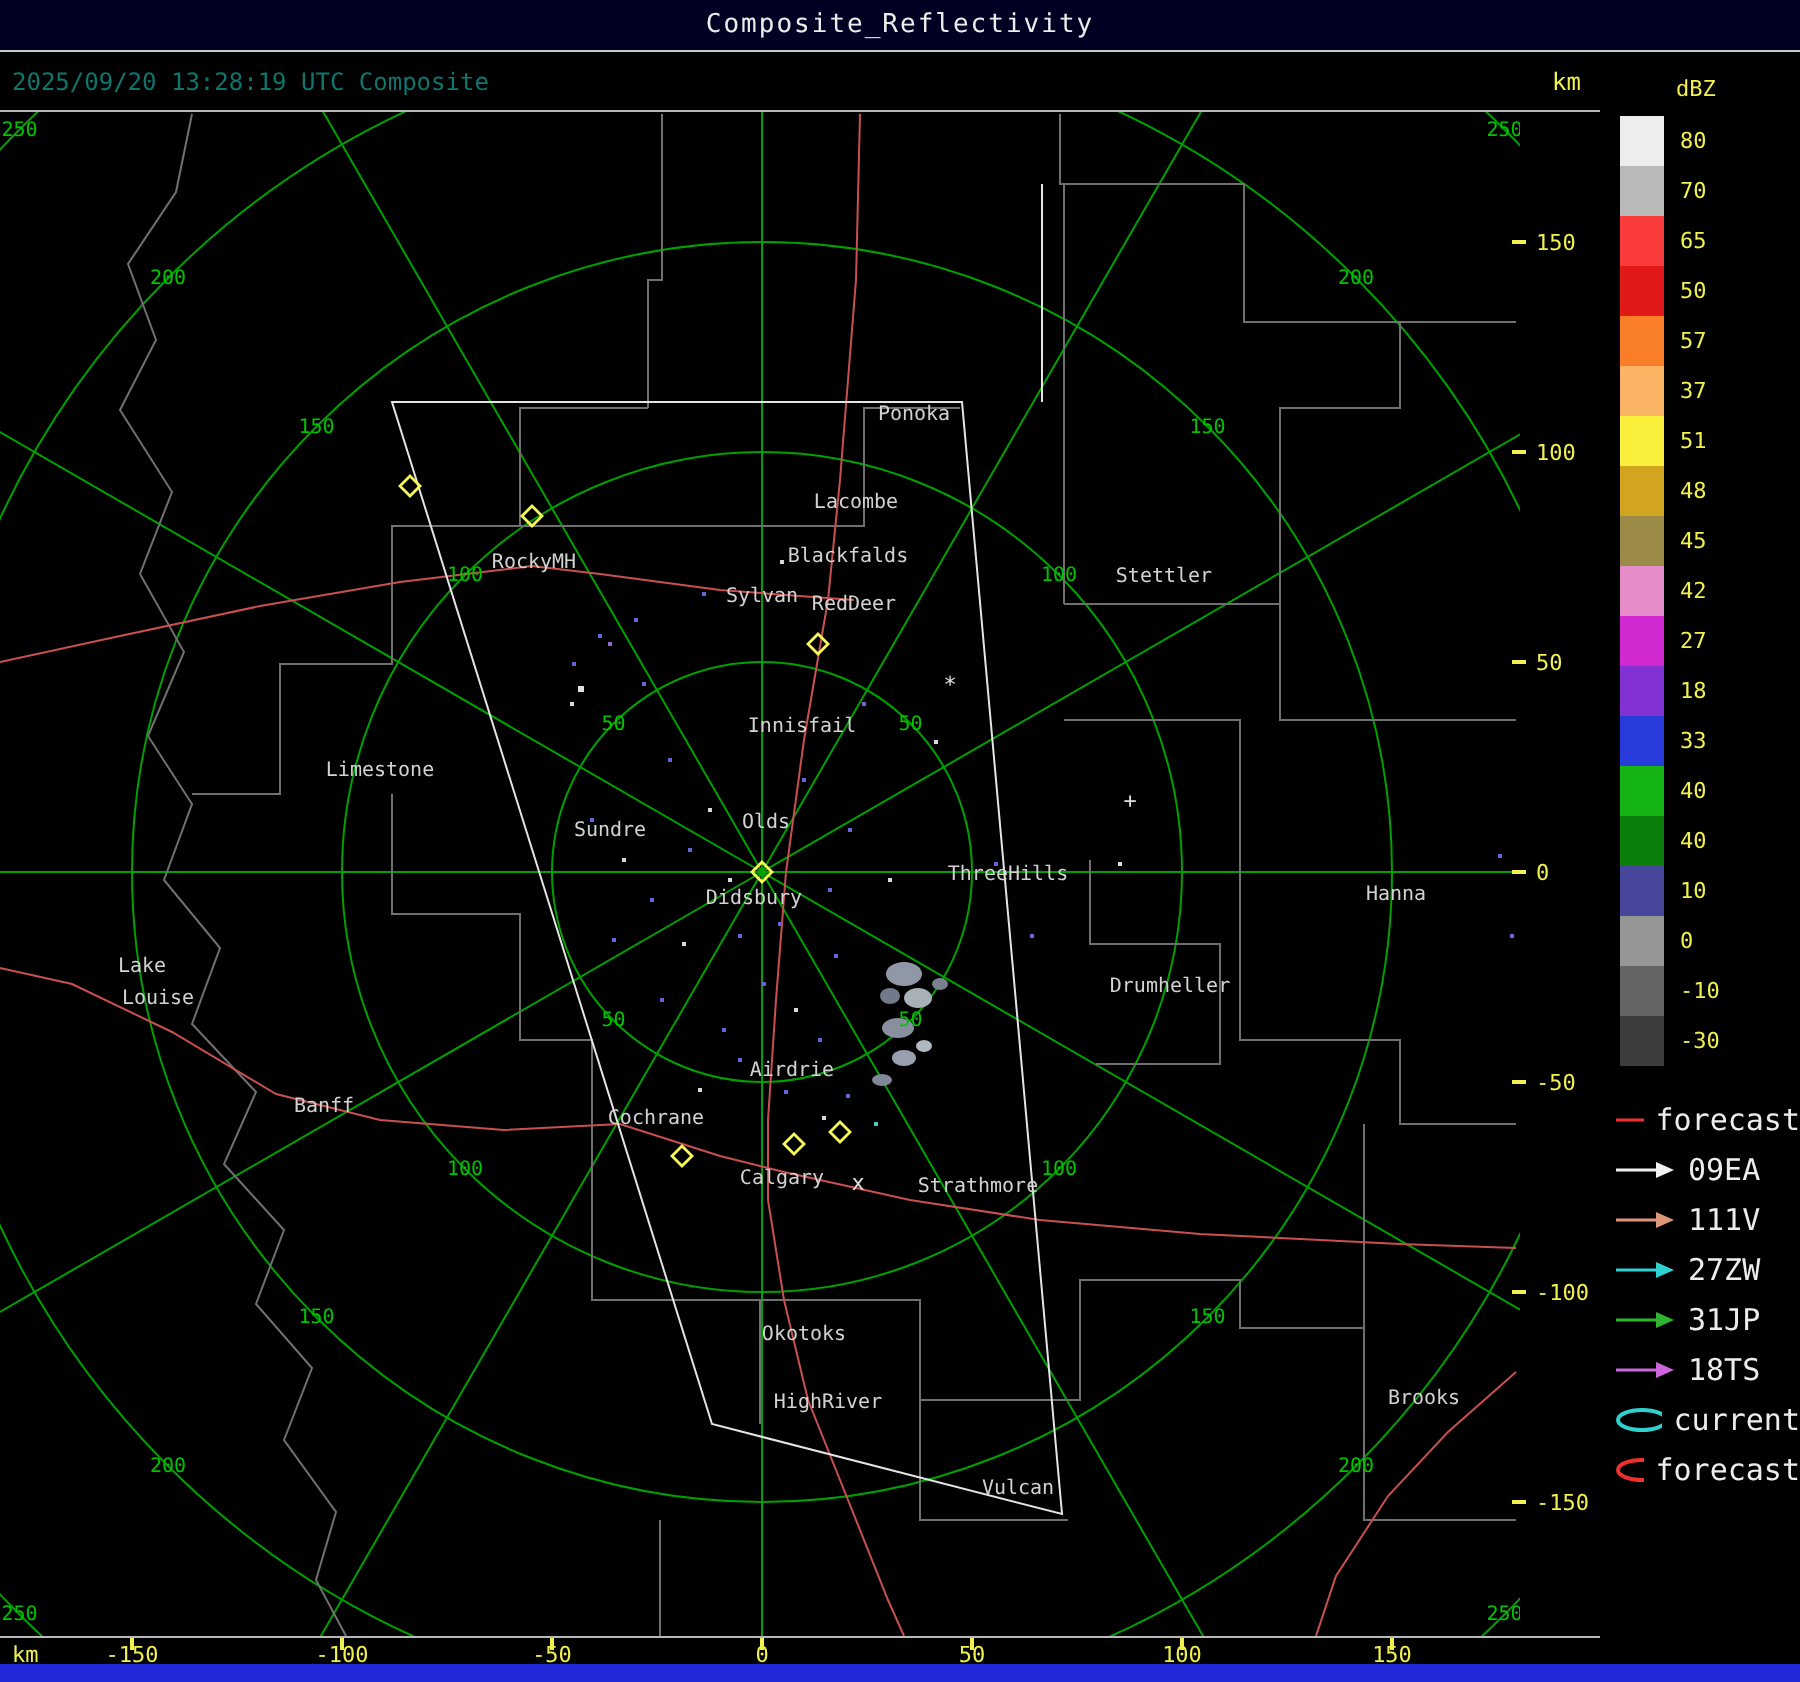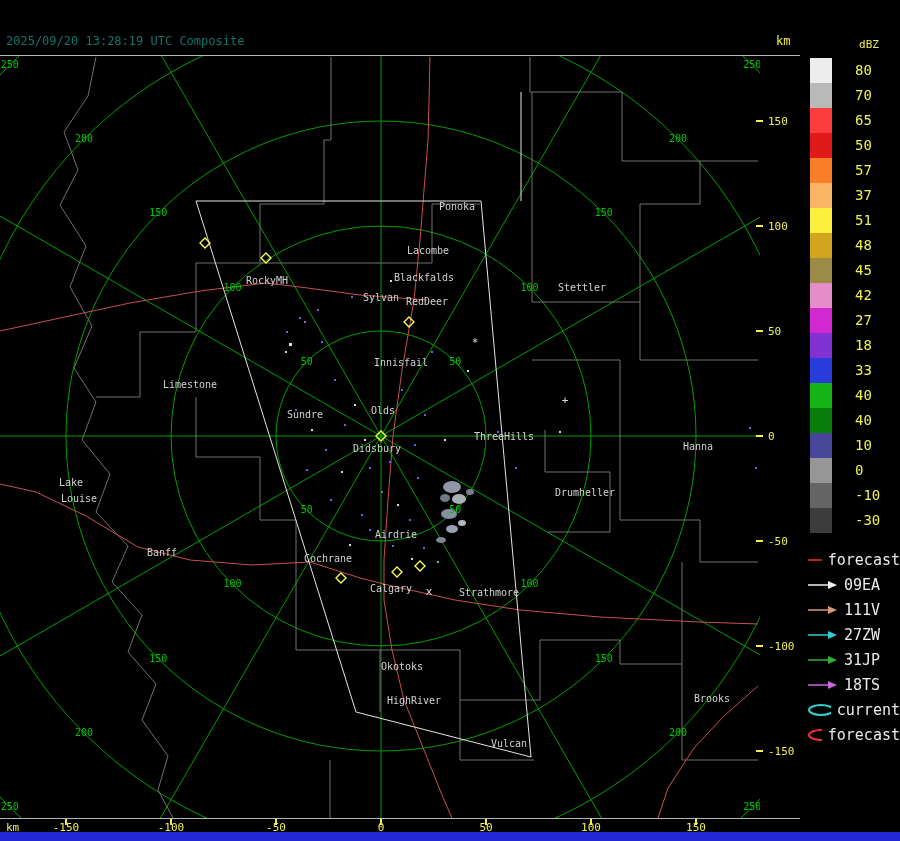--- a/index.html
+++ b/index.html
@@ -9,35 +9,38 @@
               background:#000022; border-bottom:1px solid #c8c8c8;
               display:flex; align-items:center; justify-content:center;
               color:#ececec; font-size:13px; letter-spacing:1px; }
   .statusline { position:absolute; left:6px; top:34px; color:#0f766e; font-size:12px; }
   .unit-top { position:absolute; left:776px; top:34px; color:#f0f050; font-size:12px; }
   .map-top-border { position:absolute; left:0; top:55px; width:800px; height:1px; background:#b8b8b8; }
   .map-bottom-border { position:absolute; left:0; top:818px; width:800px; height:1px; background:#b8b8b8; }
   #map-svg { position:absolute; left:0; top:56px; }
   #map-svg text { font-family:"DejaVu Sans Mono", monospace; }
   .unit-bottom { position:absolute; left:6px; top:821px; color:#f0f050; font-size:11px; }
-  .legend { position:absolute; left:800px; top:26px; width:100px; height:806px; background:#000;text-align:center; }
+  .legend { position:absolute; left:800px; top:26px; width:100px; height:806px; background:#000; }
   .legend-unit { color:#f0f050; font-size:11px; margin:12px 0 7px 38px; }
   .swatch-row { display:flex; height:25px; margin-left:10px; }
   .swatch-box { width:22px; height:25px; }
-  .swatch-label { color:#f0f050; font-size:14px; line-height:25px; margin-left:23px; }
+  .swatch-label { color:#f0f050; font-size:11px; line-height:25px; margin-left:8px; }
   #tracks { margin-top:14px; }
   .track-row { display:flex; align-items:center; height:25px; margin-left:6px; }
   .track-label { color:#ececec; font-size:15px; margin-left:6px; }
   .bottombar { position:absolute; left:0; top:832px; width:900px; height:9px; background:#2228d8; }
 </style>
 </head>
 <body>
 
 <div class="screen">
 
+  <div class="titlebar">
+    <span>Composite_Reflectivity</span>
+  </div>
 
   <div class="statusline">2025/09/20 13:28:19 UTC Composite</div>
   <div class="unit-top">km</div>
 
   <div class="map-top-border"></div>
 
   <svg id="map-svg" width="800" height="777" viewBox="0 56 800 777">
       <defs>
         <clipPath id="mapclip">
           <rect x="0" y="56" width="760" height="762"></rect>

